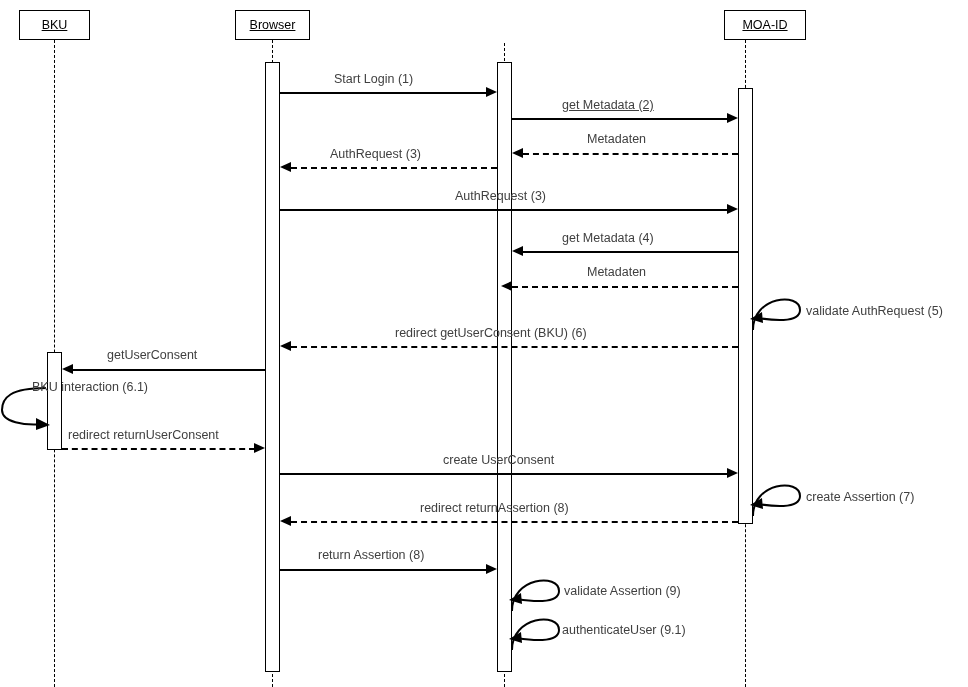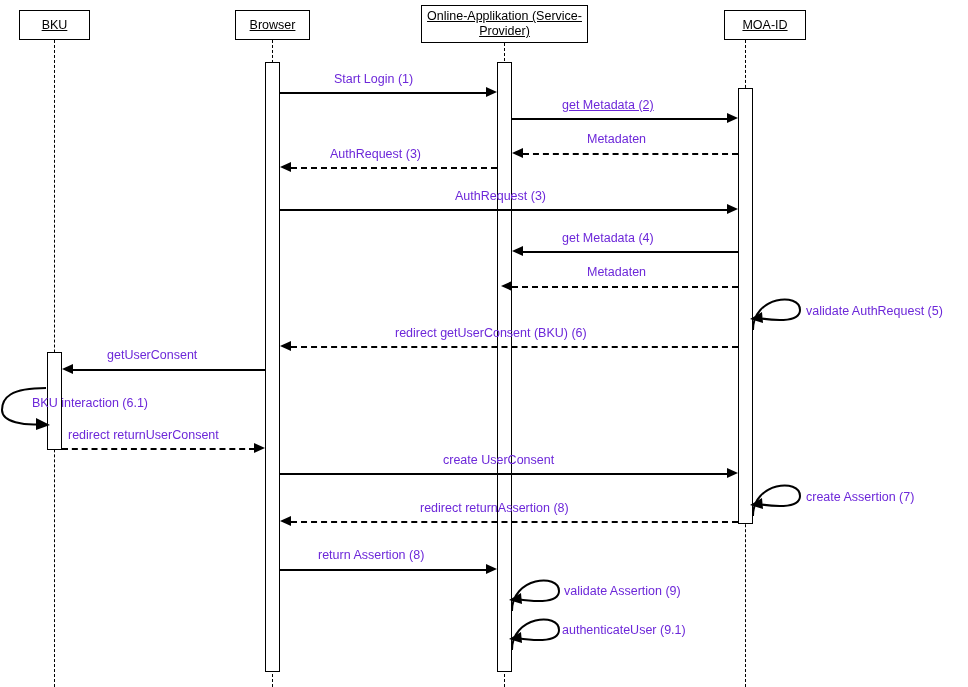--- a/index.html
+++ b/index.html
@@ -42,21 +42,21 @@
   }
   .activation {
     position: absolute;
     box-sizing: border-box;
     border: 1px solid #000000;
     background: #ffffff;
   }
   .msg-label {
     position: absolute;
     font-size: 12.5px;
-    color: #6d28d9;
+    color: #404040;
     white-space: nowrap;
     line-height: 14px;
   }
   .arrow-line {
     position: absolute;
     height: 0;
   }
   .solid-line {
     border-top: 2px solid #000000;
   }
@@ -90,23 +90,20 @@
 <body>
 
 <div id="canvas">
 
   <div class="lifeline-box" style="left:19px; top:10px; width:71px; height:30px;">
     <span>BKU</span>
   </div>
   <div class="lifeline-box" style="left:235px; top:10px; width:75px; height:30px;">
     <span>Browser</span>
   </div>
-  <div class="lifeline-box" style="left:421px; top:5px; width:167px; height:38px;">
-    <span>Online-Applikation (Service-Provider)</span>
-  </div>
   <div class="lifeline-box" style="left:704px; top:10px; width:82px; height:30px;margin-left:20px;">
     <span>MOA-ID</span>
   </div>
 
   <div class="lifeline-dash" style="left:54px; top:40px; height:647px;"></div>
   <div class="lifeline-dash" style="left:272px; top:40px; height:647px;"></div>
   <div class="lifeline-dash" style="left:504px; top:43px; height:644px;"></div>
   <div class="lifeline-dash" style="left:745px; top:40px; height:647px;"></div>
 
   <div class="activation" style="left:265px; top:62px; width:15px; height:610px;"></div>
@@ -157,21 +154,21 @@
   <div class="arrow-line solid-line" style="left:73px; top:369px; width:192px;"></div>
   <div class="arrow-head left" style="left:62px; top:364px;"></div>
   <div class="msg-label" style="left:107px; top:348px;">getUserConsent</div>
 
   <div class="self-loop" style="left:0px; top:380px; width:56px; height:52px;">
     <svg width="56" height="52" viewBox="0 0 56 52">
       <path d="M 46 8 C 10 8, 2 18, 2 30 C 2 42, 24 46, 44 44" fill="none" stroke="#000000" stroke-width="2"></path>
       <polygon points="36,38 50,45 36,50" fill="#000000"></polygon>
     </svg>
   </div>
-  <div class="msg-label" style="left:4px; top:396px;padding-left:28px;">BKU interaction (6.1)</div>
+  <div class="msg-label" style="left:4px; top:380px;padding-left:28px;">BKU interaction (6.1)</div>
 
   <div class="arrow-line dashed-line" style="left:62px; top:448px; width:193px;"></div>
   <div class="arrow-head right" style="left:254px; top:443px;"></div>
   <div class="msg-label" style="left:68px; top:428px;">redirect returnUserConsent</div>
 
   <div class="arrow-line solid-line" style="left:280px; top:473px; width:448px;"></div>
   <div class="arrow-head right" style="left:727px; top:468px;"></div>
   <div class="msg-label" style="left:443px; top:453px;">create UserConsent</div>
 
   <div class="self-loop" style="left:750px; top:474px; width:60px; height:46px;">

